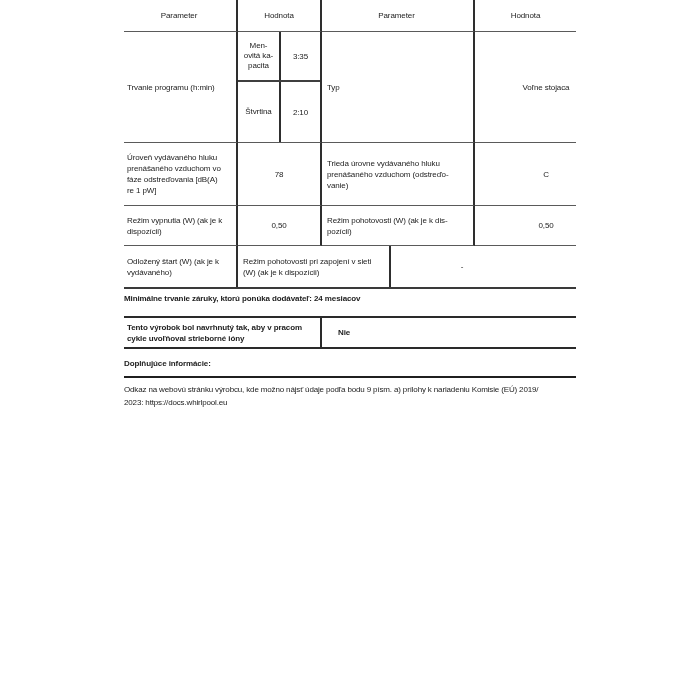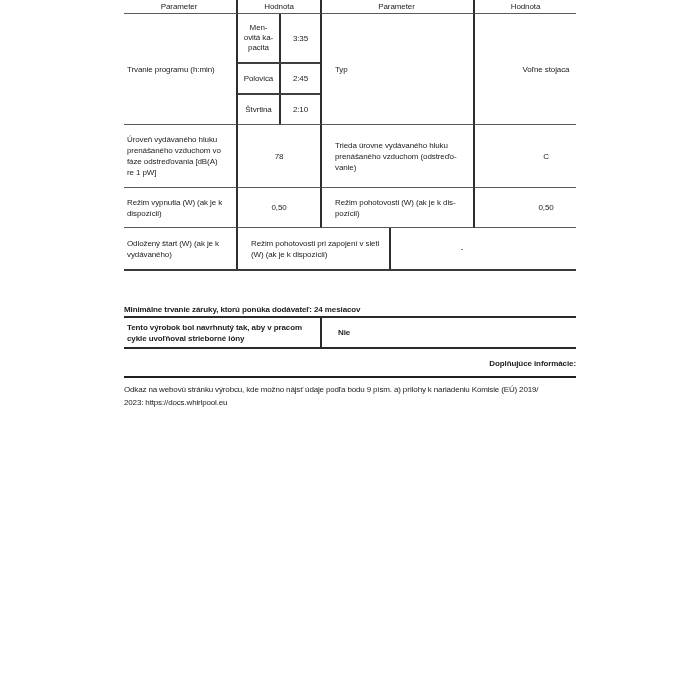--- a/index.html
+++ b/index.html
@@ -11,48 +11,48 @@
   }
   .sheet{position:relative;width:700px;height:700px;background:#ffffff;overflow:hidden;}
   .content{position:absolute;left:124px;top:0;width:452px;font-size:8px;letter-spacing:-0.1px;line-height:11px;}
 
   
   .mtable{position:absolute;top:0;left:0;width:452px;border-bottom:2px solid #3a3a3a;}
   .trow{display:flex;width:452px;}
   .cell{box-sizing:border-box;display:flex;align-items:center;overflow:hidden;}
   .c1{width:114px;border-right:2px solid #2e2e2e;padding-left:3px;padding-right:2px;}
   .c2{width:84px;border-right:2px solid #2e2e2e;justify-content:center;text-align:center;}
-  .c3{width:153px;border-right:2px solid #2e2e2e;padding-left:13px;padding-right:2px;}
+  .c3{width:153px;border-right:2px solid #2e2e2e;padding-left:5px;padding-right:2px;}
   .c4{width:101px;justify-content:center;text-align:center;padding-left:41px;}
   .hb{border-bottom:1px solid #5a5a5a;}           
-  .hdr .cell{justify-content:center;text-align:center;padding-left:0;height:14px;}
+  .hdr .cell{justify-content:center;text-align:center;padding-left:0;height:32px;}
   .r1 .cell{height:111px;}
   .r2 .cell{height:63px;}
   .r3 .cell{height:40px;}
   .r4 .cell{height:41px;}
   .pre{white-space:pre;}
 
   
   .subtable{flex-direction:column;padding:0;align-items:stretch;}
   .subrow{display:flex;flex:0 0 auto;box-sizing:border-box;}
   .subrow.sb{border-bottom:2px solid #3f3f3f;}
   .sr1{height:50px;}
   .sr2{height:31px;}
   .sr3{flex:1 1 auto;}
   .subl{box-sizing:border-box;width:44px;border-right:2px solid #2e2e2e;display:flex;align-items:center;justify-content:center;text-align:center;line-height:10px;}
   .subv{box-sizing:border-box;width:40px;display:flex;align-items:center;justify-content:center;text-align:center;}
 
   
-  .warranty{position:absolute;top:293px;left:0;width:452px;font-weight:bold;white-space:pre;margin-top:11px;}
+  .warranty{position:absolute;top:293px;left:0;width:452px;font-weight:bold;white-space:pre;}
   .silver{position:absolute;top:316px;left:0;width:452px;height:33px;box-sizing:border-box;
           border-top:2px solid #2a2a2a;border-bottom:2px solid #2a2a2a;display:flex;}
   .silver .sl{box-sizing:border-box;width:198px;border-right:2px solid #2a2a2a;display:flex;align-items:center;
               padding-left:3px;font-weight:bold;white-space:pre;}
   .silver .sv{box-sizing:border-box;width:254px;display:flex;align-items:center;padding-left:16px;font-weight:bold;}
-  .addinfo{position:absolute;top:358px;left:0;width:452px;font-weight:bold;white-space:pre;text-align:right;}
+  .addinfo{position:absolute;top:358px;left:0;width:452px;font-weight:bold;white-space:pre;}
   .sepline{position:absolute;top:376px;left:0;width:452px;height:2px;background:#1f1f1f;}
   .footer{position:absolute;top:384px;left:0;width:460px;white-space:pre-line;line-height:12.5px;letter-spacing:-0.15px;}
 </style>
 </head>
 <body>
 
 <div class="sheet">
   <div class="content">
 
     <div class="mtable">
@@ -65,24 +65,20 @@
       </div>
 
       <div class="trow r1">
         <div class="cell c1 hb">Trvanie programu (h:min)</div>
         <div class="cell c2 hb subtable">
           <div class="subrow sb sr1">
             <div class="subl pre">Men-
 ovitá ka-
 pacita</div>
             <div class="subv">3:35</div>
-          </div>
-          <div class="subrow sb sr2">
-            <div class="subl pre">Polovica</div>
-            <div class="subv">2:45</div>
           </div>
           <div class="subrow sr3">
             <div class="subl pre">Štvrtina</div>
             <div class="subv">2:10</div>
           </div>
         </div>
         <div class="cell c3 hb">Typ</div>
         <div class="cell c4 hb">Voľne stojaca</div>
       </div>
 

